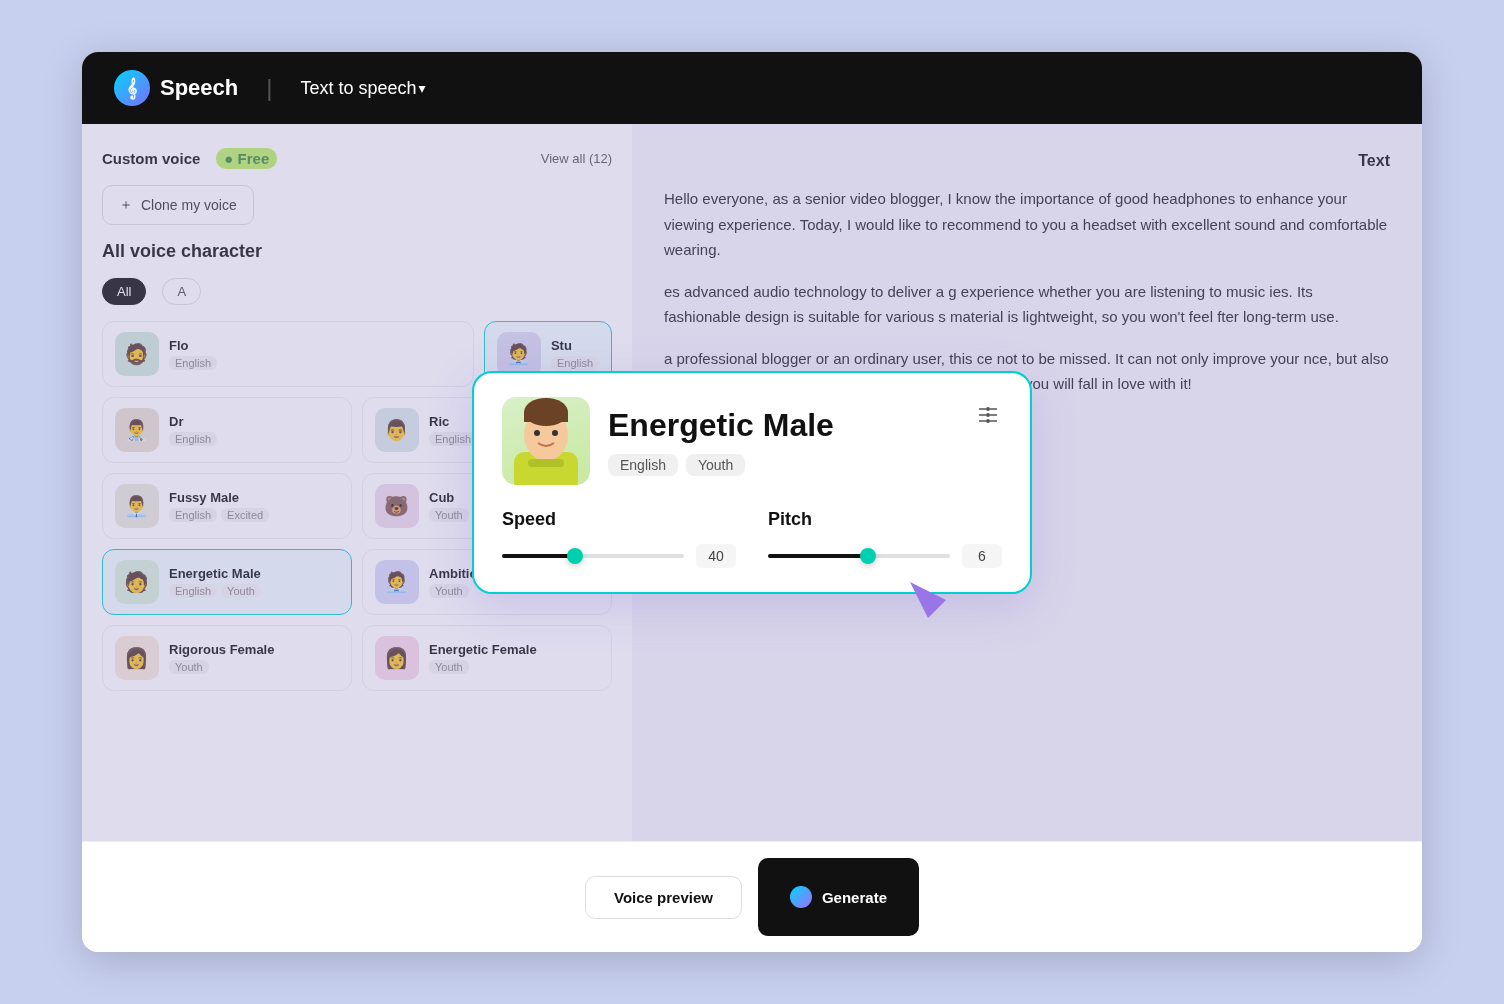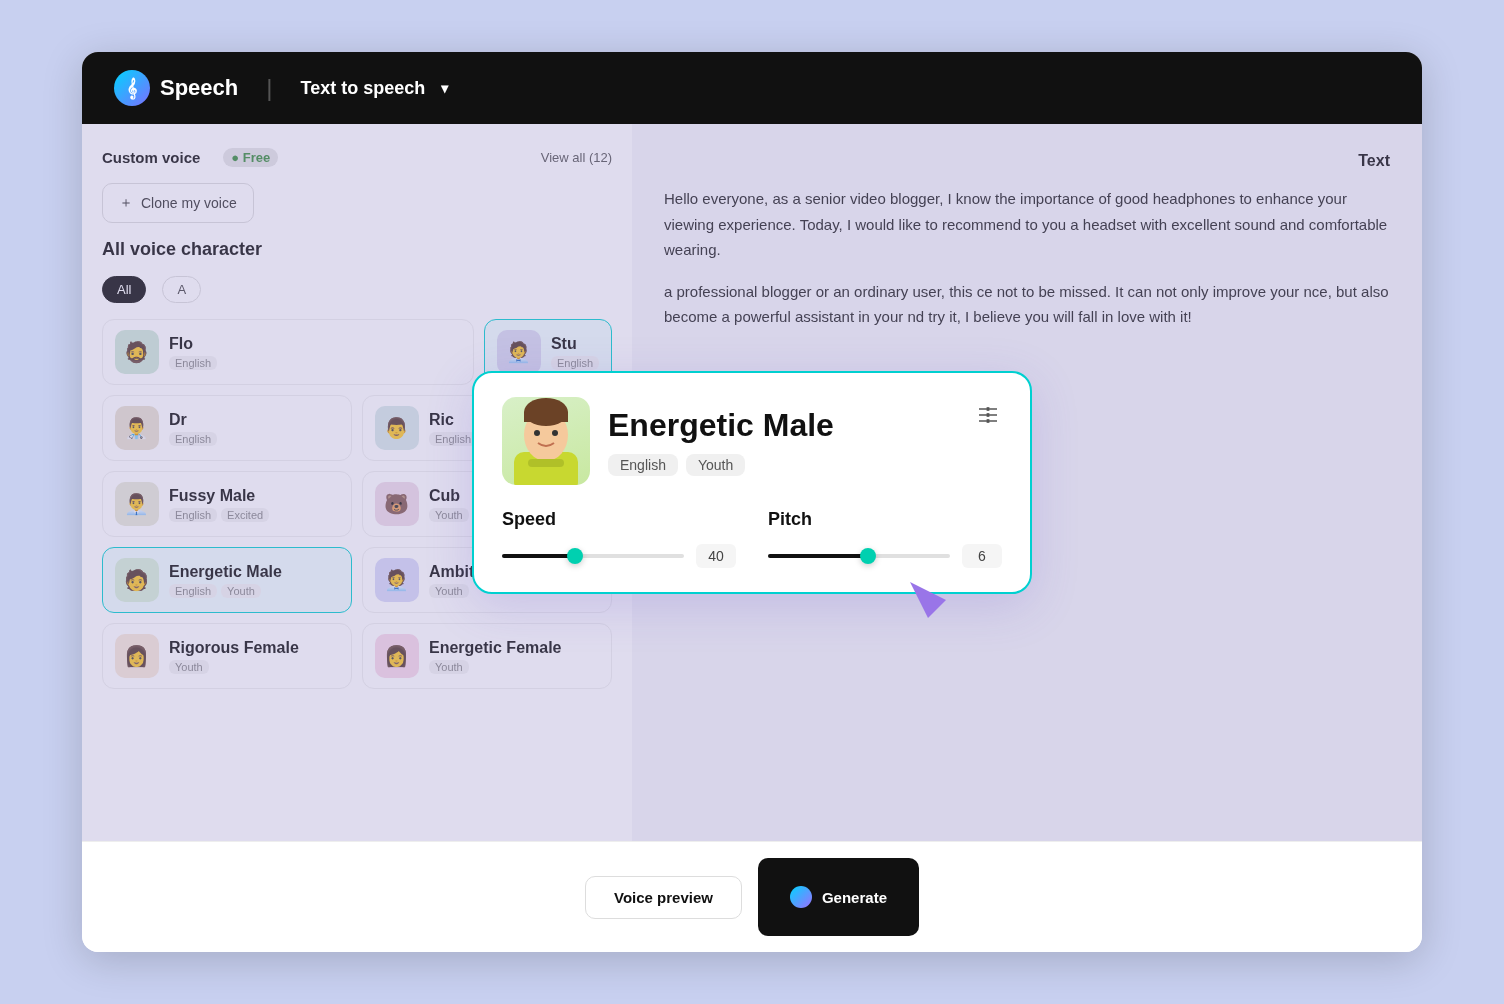--- a/index.html
+++ b/index.html
@@ -55,24 +55,24 @@
       font-weight: 700;
     }
     .header-divider {
       color: #555;
       font-size: 24px;
       margin: 0 8px;
     }
     .header-nav {
       color: white;
       font-size: 18px;
-      font-weight: 700;
-      display: flex;
-      align-items: center;
-      gap: 16px;
+      font-weight: 400;
+      display: flex;
+      align-items: center;
+      gap: 2px;
       cursor: pointer;
     }
     .chevron-down {
       font-size: 14px;
     }
     
     .main-content {
       display: flex;
       flex: 1;
       position: relative;
@@ -89,29 +89,29 @@
       flex-shrink: 0;
     }
     .sidebar-header {
       display: flex;
       justify-content: space-between;
       align-items: center;
     }
     .custom-voice-label {
       display: flex;
       align-items: center;
-      gap: 23px;
+      gap: 16px;
       font-size: 15px;
       font-weight: 700;
       color: #111;
     }
     .free-badge {
-      background: #e5e5e5;
+      background: #bef264;
       color: #388e3c;
-      font-size: 13px;
+      font-size: 15px;
       padding: 2px 8px;
       border-radius: 10px;
       font-weight: 600;
     }
     .view-all-link {
       font-size: 13px;
       color: #555;
       cursor: pointer;
     }
     .clone-voice-btn {
@@ -171,21 +171,21 @@
       border-radius: 10px;
       background: #e0e0e0;
       flex-shrink: 0;
       overflow: hidden;
       display: flex;
       align-items: center;
       justify-content: center;
       font-size: 20px;
     }
     .voice-info .name {
-      font-size: 16px;
+      font-size: 13px;
       font-weight: 600;
       color: #111;
     }
     .voice-tags {
       display: flex;
       gap: 4px;
       margin-top: 3px;
       flex-wrap: wrap;
     }
     .tag {
@@ -521,20 +521,21 @@
             </div>
           </div>
         </div>
       </div>
     </div>
 
     <div class="right-panel">
       <div class="text-label">Text</div>
       <div class="text-content">
         <p>Hello everyone, as a senior video blogger, I know the importance of good headphones to enhance your viewing experience. Today, I would like to recommend to you a headset with excellent sound and comfortable wearing.</p>
+        <p>es advanced audio technology to deliver a g experience whether you are listening to music ies. Its fashionable design is suitable for various s material is lightweight, so you won't feel fter long-term use.</p>
         <p>a professional blogger or an ordinary user, this ce not to be missed. It can not only improve your nce, but also become a powerful assistant in your nd try it, I believe you will fall in love with it!</p>
       </div>
     </div>
 
     <div class="overlay">
       <div class="popup-card">
 
         <div class="settings-icon-btn">
           <svg width="22" height="22" viewBox="0 0 22 22" fill="none" xmlns="http://www.w3.org/2000/svg">
             <circle cx="11" cy="5" r="2" fill="#555"></circle>

